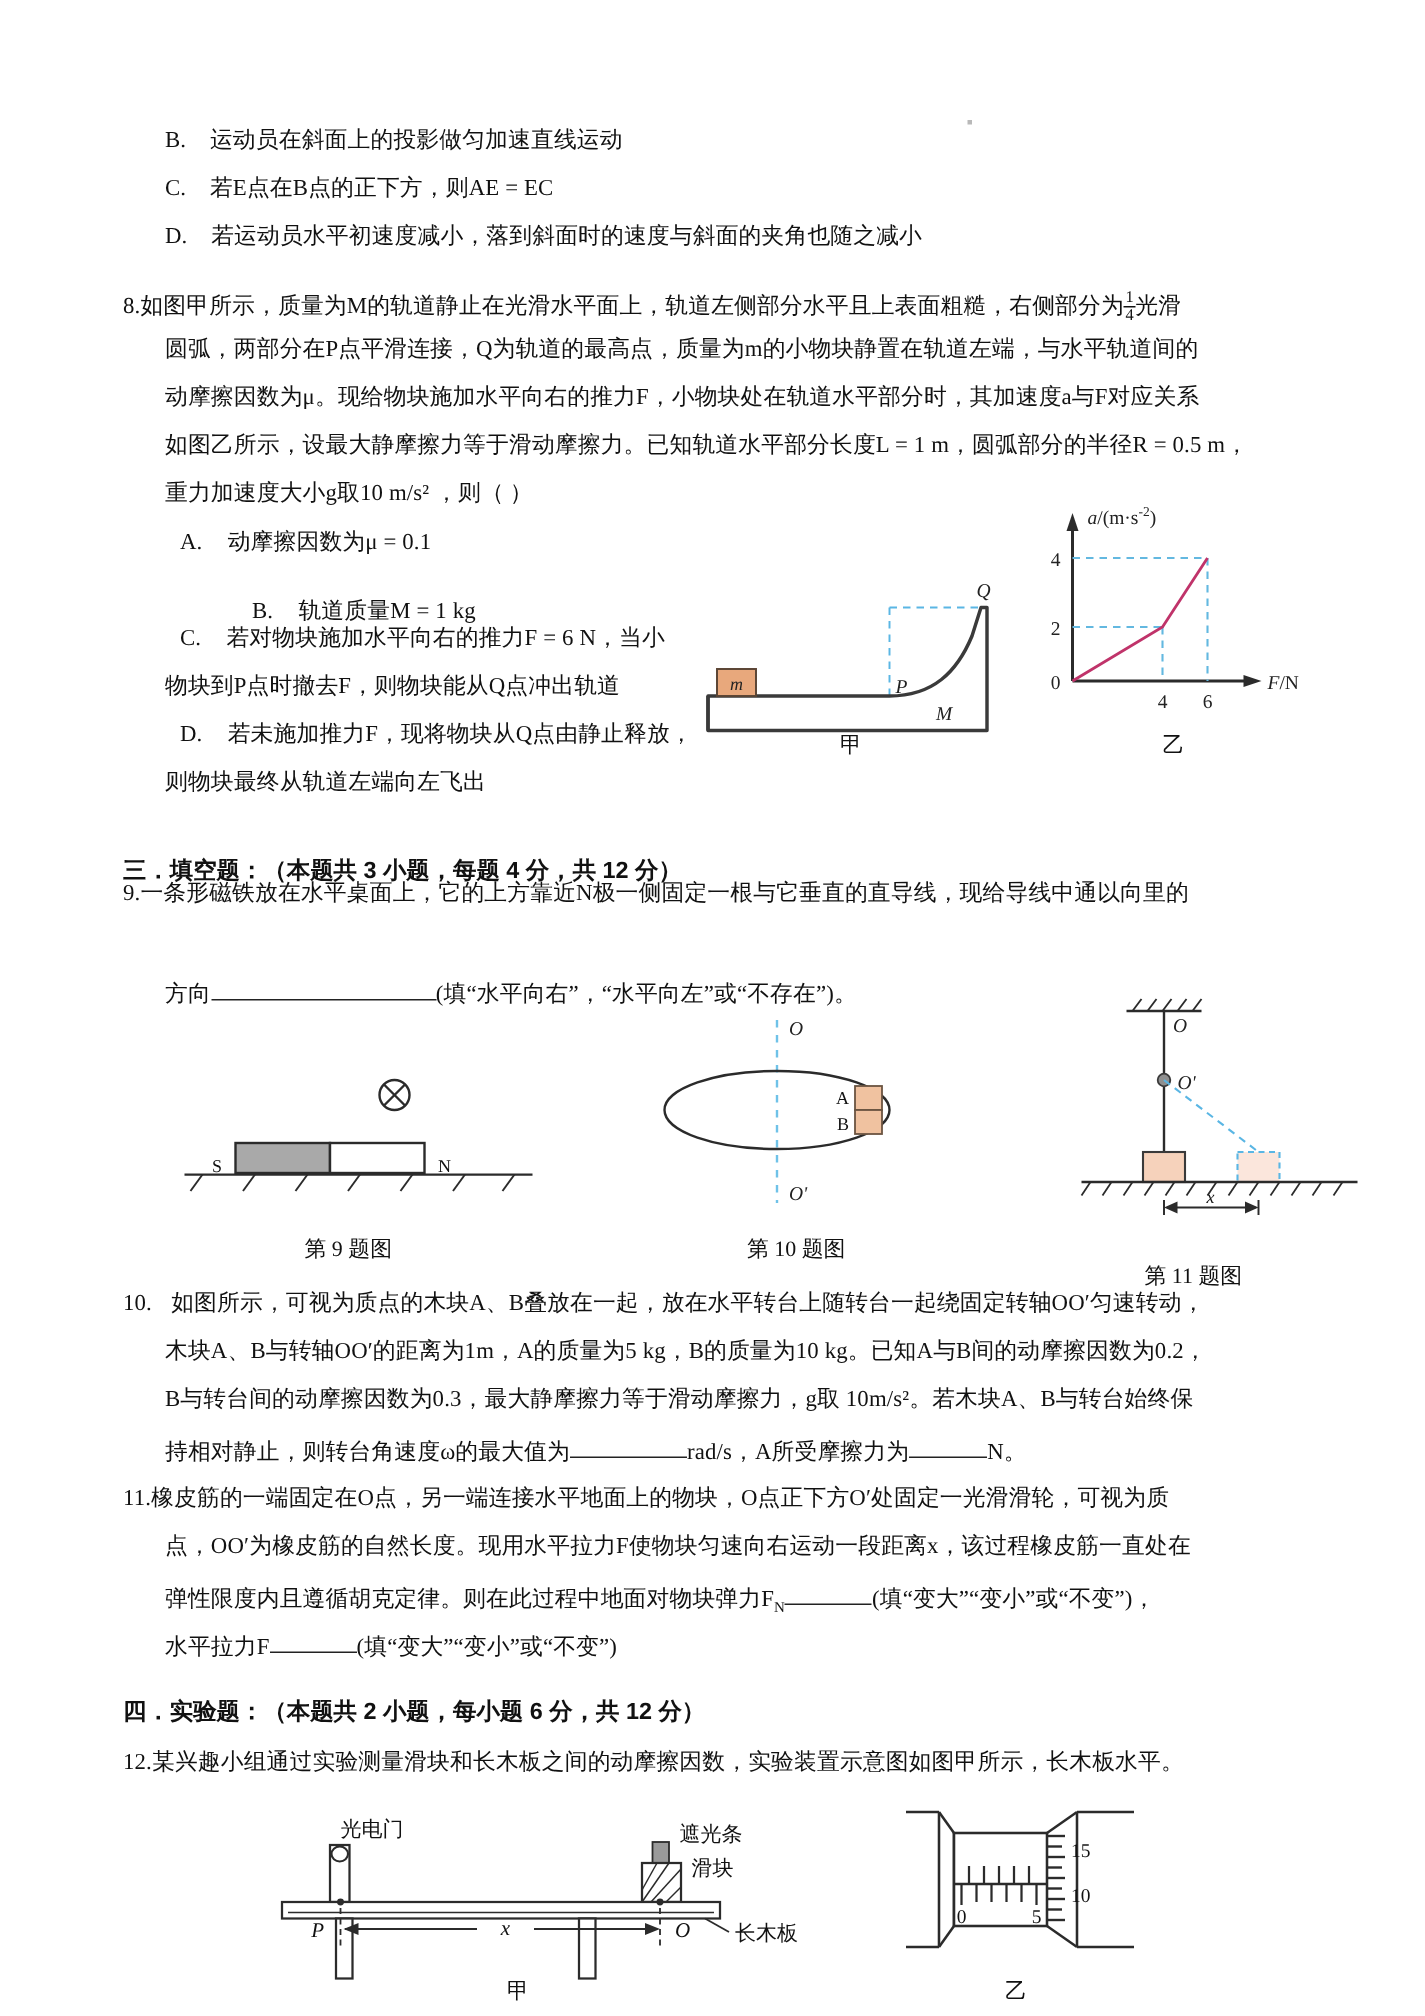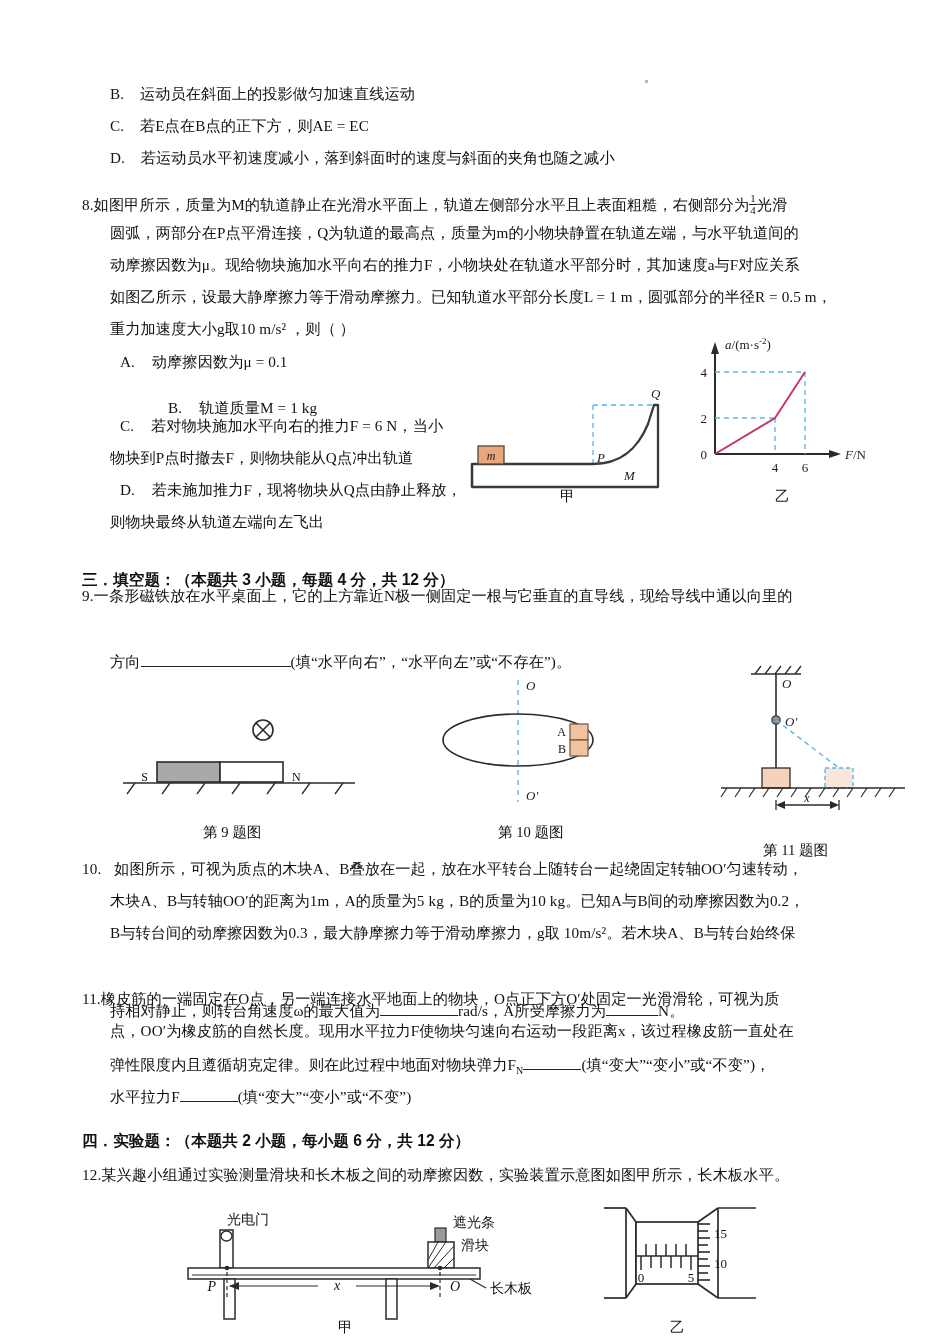--- a/index.html
+++ b/index.html
@@ -308,21 +308,21 @@
     <span>10.</span>
     <span style="display:inline-block;width:5px;"></span>
     <span>如图所示，可视为质点的木块A、B叠放在一起，放在水平转台上随转台一起绕固定转轴OO′匀速转动，</span>
   </div>
   <div class="ln" style="left:110px; top:893px;">
     <span>木块A、B与转轴OO′的距离为1m，A的质量为5 kg，B的质量为10 kg。已知A与B间的动摩擦因数为0.2，</span>
   </div>
   <div class="ln" style="left:110px; top:925px;">
     <span>B与转台间的动摩擦因数为0.3，最大静摩擦力等于滑动摩擦力，g取 10m/s²。若木块A、B与转台始终保</span>
   </div>
-  <div class="ln" style="left:110px; top:1001px;">
+  <div class="ln" style="left:110px; top:957px;">
     <span>持相对静止，则转台角速度ω的最大值为</span><span class="blank-u" style="width:78px;"></span><span>rad/s，A所受摩擦力为</span><span class="blank-u" style="width:52px;"></span><span>N。</span>
   </div>
 
   <div class="ln" style="left:82px; top:991px;">
     <span>11.</span><span>橡皮筋的一端固定在O点，另一端连接水平地面上的物块，O点正下方O′处固定一光滑滑轮，可视为质</span>
   </div>
   <div class="ln" style="left:110px; top:1023px;">
     <span>点，OO′为橡皮筋的自然长度。现用水平拉力F使物块匀速向右运动一段距离x，该过程橡皮筋一直处在</span>
   </div>
   <div class="ln" style="left:110px; top:1055px;">

